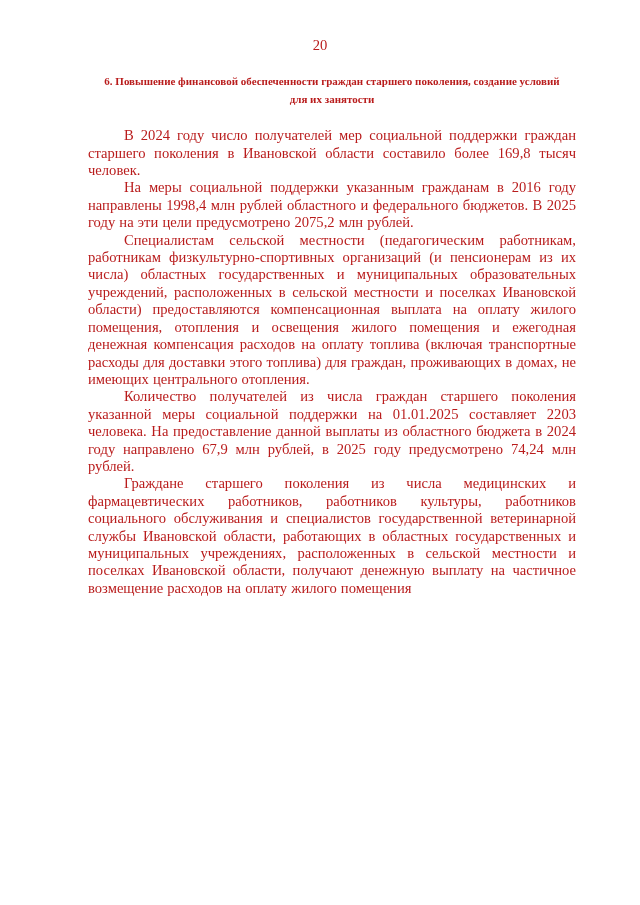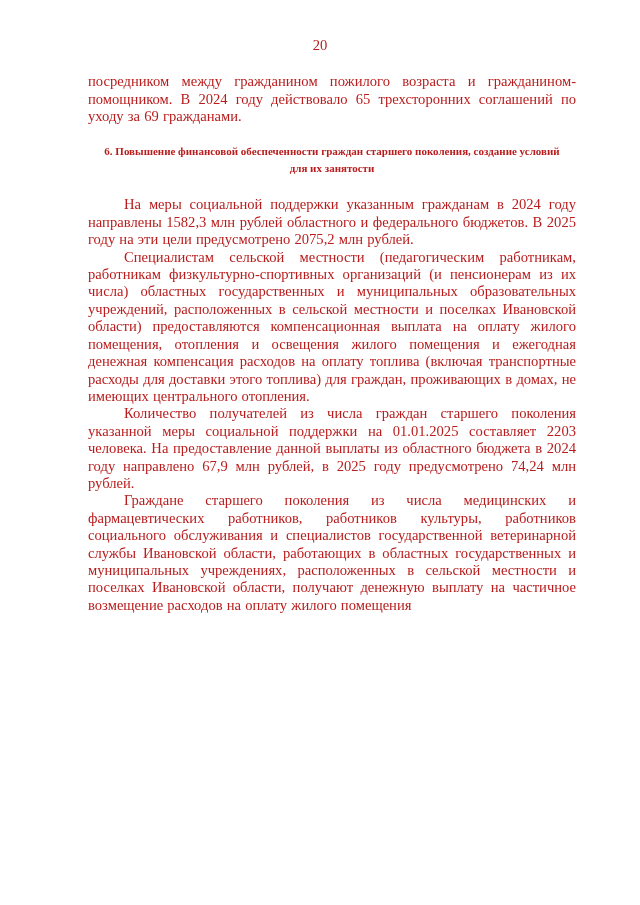--- a/index.html
+++ b/index.html
@@ -47,22 +47,22 @@
     margin: 17px auto 19px auto;
   }
 </style>
 </head>
 <body>
 
 <div class="page">
   <div class="page-number">20</div>
 
   <div class="body-text">
-    <p class="para continuation">посредником между гражданином пожилого возраста и гражданином-помощником. В 2024 году действовало 65 трехсторонних соглашений по уходу за 69 гражданами.</p>
 
     <h2 class="section-heading">6. Повышение финансовой обеспеченности граждан старшего поколения, создание условий для их занятости</h2>
 
-    <p class="para">На меры социальной поддержки указанным гражданам в 2024 году направлены 1582,3 млн рублей областного и федерального бюджетов. В 2025 году на эти цели предусмотрено 2075,2 млн рублей.</p>
+    <p class="para">В 2024 году число получателей мер социальной поддержки граждан старшего поколения в Ивановской области составило более 169,8 тысяч человек.</p>
+    <p class="para">На меры социальной поддержки указанным гражданам в 2016 году направлены 1998,4 млн рублей областного и федерального бюджетов. В 2025 году на эти цели предусмотрено 2075,2 млн рублей.</p>
     <p class="para">Специалистам сельской местности (педагогическим работникам, работникам физкультурно-спортивных организаций (и пенсионерам из их числа) областных государственных и муниципальных образовательных учреждений, расположенных в сельской местности и поселках Ивановской области) предоставляются компенсационная выплата на оплату жилого помещения, отопления и освещения жилого помещения и ежегодная денежная компенсация расходов на оплату топлива (включая транспортные расходы для доставки этого топлива) для граждан, проживающих в домах, не имеющих центрального отопления.</p>
     <p class="para">Количество получателей из числа граждан старшего поколения указанной меры социальной поддержки на 01.01.2025 составляет 2203 человека. На предоставление данной выплаты из областного бюджета в 2024 году направлено 67,9 млн рублей, в 2025 году предусмотрено 74,24 млн рублей.</p>
     <p class="para">Граждане старшего поколения из числа медицинских и фармацевтических работников, работников культуры, работников социального обслуживания и специалистов государственной ветеринарной службы Ивановской области, работающих в областных государственных и муниципальных учреждениях, расположенных в сельской местности и поселках Ивановской области, получают денежную выплату на частичное возмещение расходов на оплату жилого помещения</p>
   </div>
 </div>
 
 </body></html>

